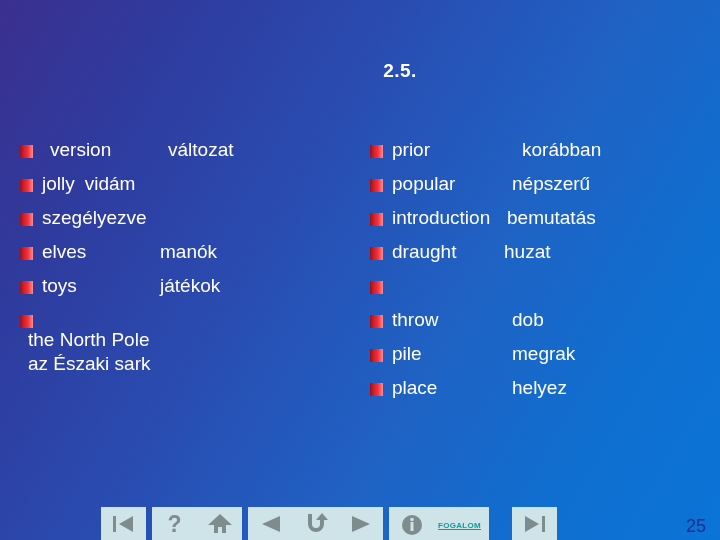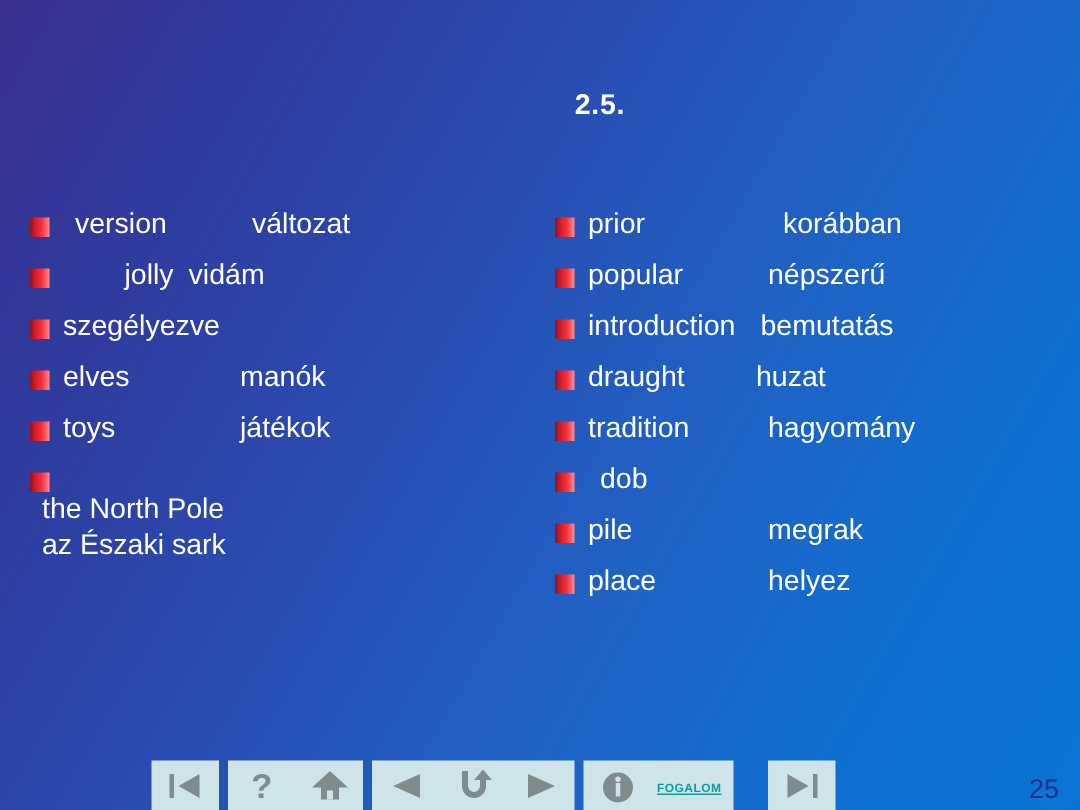--- a/index.html
+++ b/index.html
@@ -71,21 +71,21 @@
     font-size: 19px;
     line-height: 24px;
     white-space: nowrap;
   }
   .pair .en { display: inline-block; }
   .pair .hu { display: inline-block; }
 
   
   #col-left .pair .en { width: 118px; }
   #col-left .pair.indent .en { padding-left: 8px; }
-  #col-left .pair.tight .en { width: auto; padding-right: 10px; margin-left: 41px; }
+  #col-left .pair.tight .en { width: auto; padding-right: 10px; }
 
   
   #col-right .pair .en { width: 112px; }
 
   .wrapline {
     color: #ffffff;
     font-size: 19px;
     line-height: 24px;
     padding-left: 8px;
     white-space: nowrap;
@@ -237,29 +237,26 @@
     <div class="vocab-row">
       <span class="bullet"></span>
       <span class="pair">
         <span class="en">draught</span>
         <span class="hu">huzat</span>
       </span>
     </div>
 
     <div class="vocab-row">
       <span class="bullet"></span>
-      <span class="pair">
-        <span class="en">tradition</span>
-        <span class="hu" style="padding-left:8px;">hagyomány</span>
-      </span>
-    </div>
-
-    <div class="vocab-row">
-      <span class="bullet"></span>
-      <span class="pair">
+    </div>
+
+    <div class="vocab-row">
+      <span class="bullet"></span>
+      <span class="pair">
+        <span class="en">throw</span>
         <span class="hu" style="padding-left:8px;">dob</span>
       </span>
     </div>
 
     <div class="vocab-row">
       <span class="bullet"></span>
       <span class="pair">
         <span class="en">pile</span>
         <span class="hu" style="padding-left:8px;">megrak</span>
       </span>

